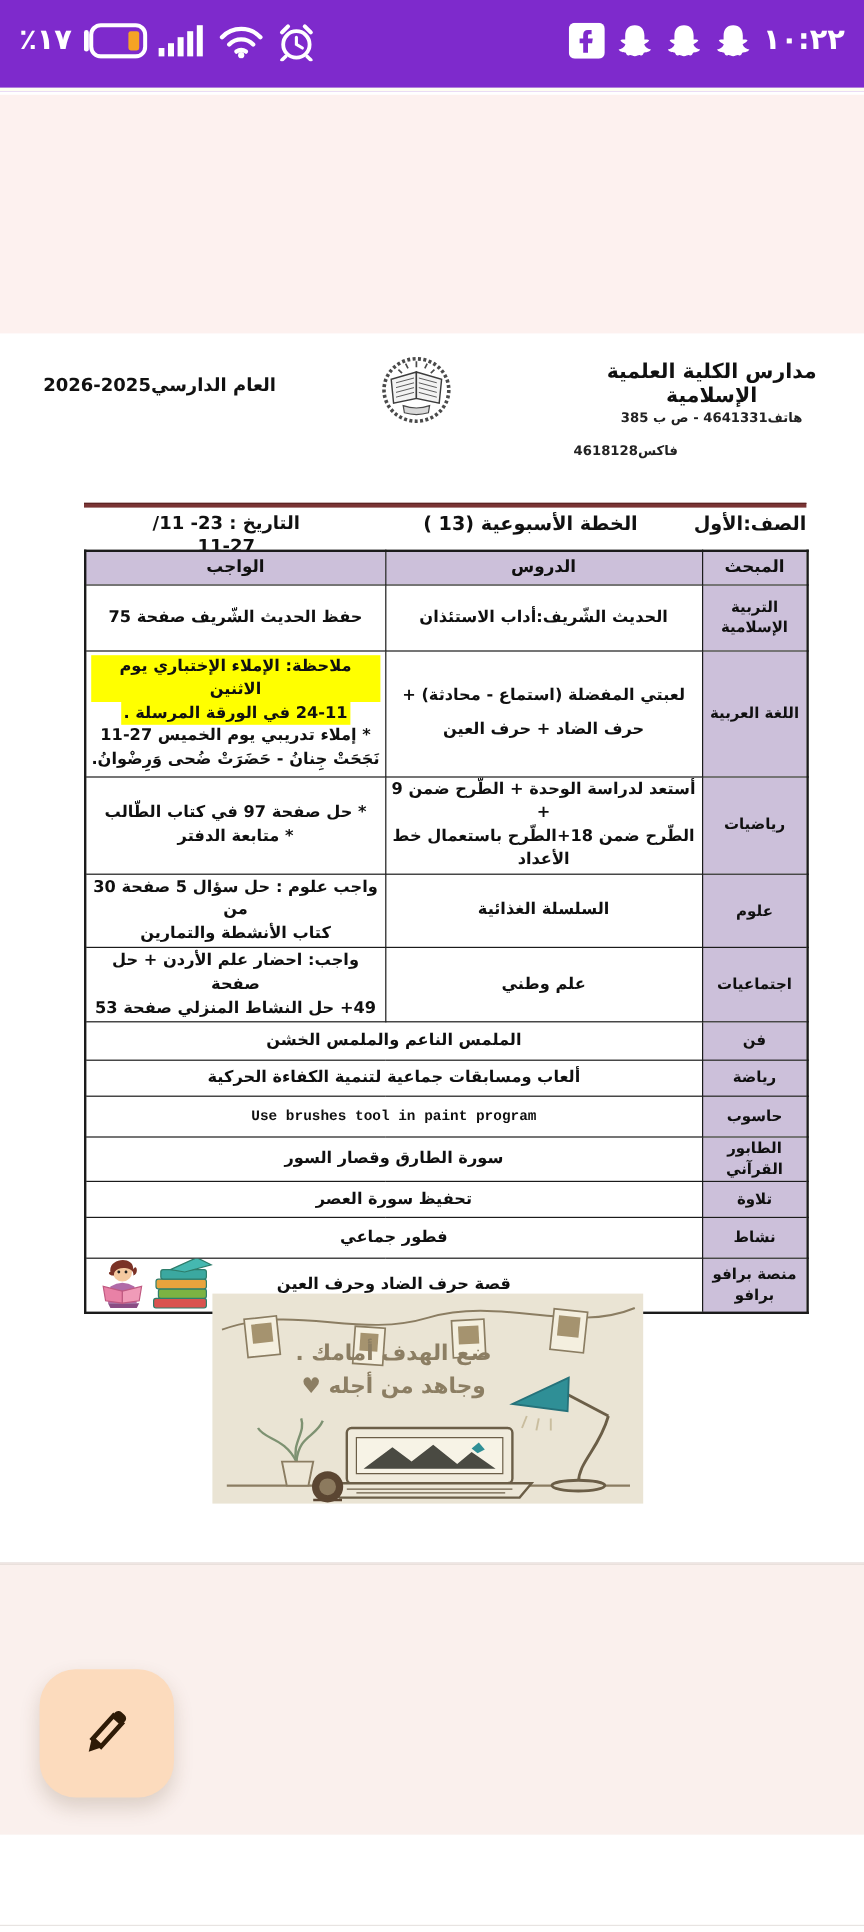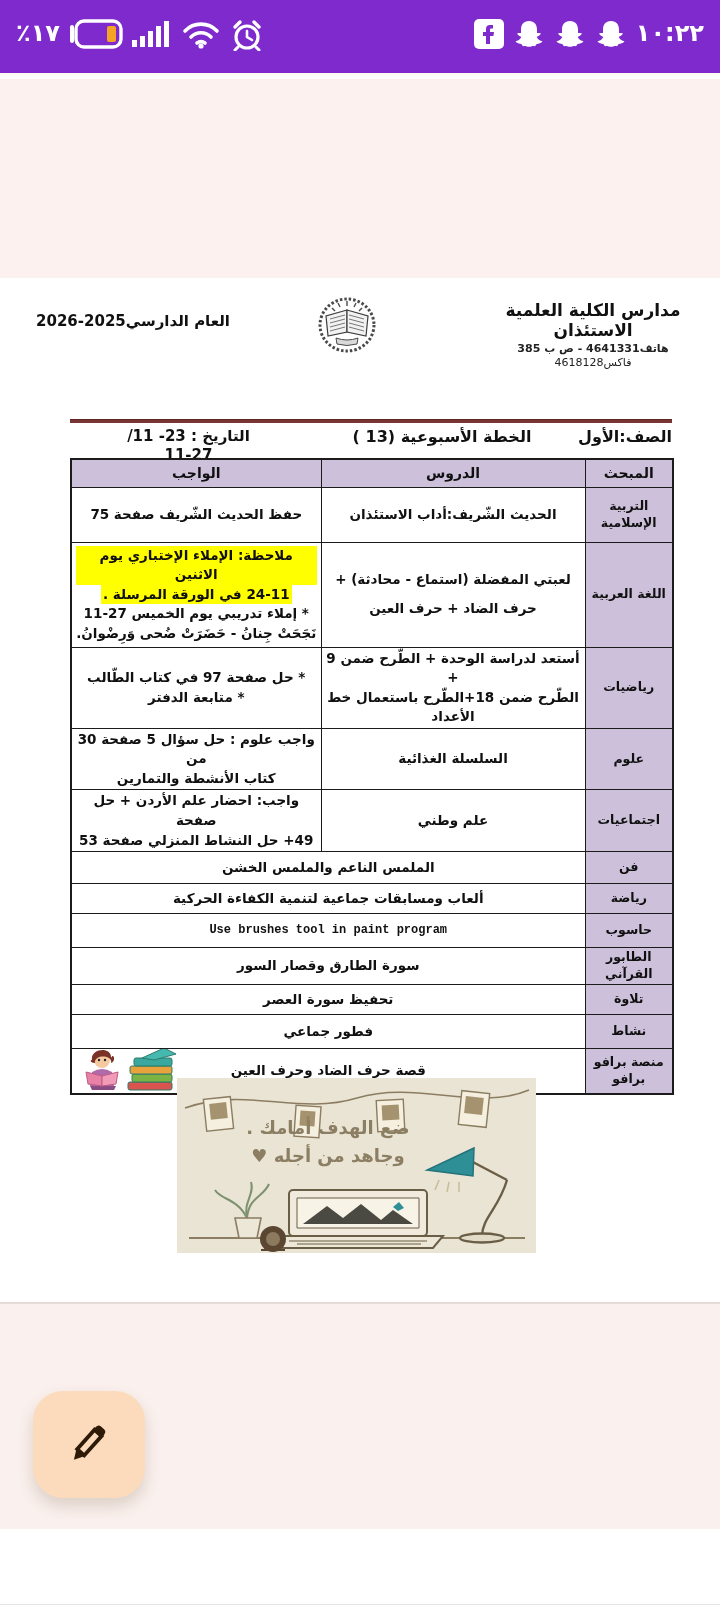--- a/index.html
+++ b/index.html
@@ -25,21 +25,21 @@
 
   
   .top-gap{position:absolute;top:79px;left:0;width:720px;height:199px;background:var(--page-pink);}
 
   
   .page{position:absolute;top:278px;left:0;width:720px;height:1025px;background:#fff;
         border-bottom:1px solid #e3dad6;}
   .school-info{position:absolute;top:22px;right:12px;width:230px;text-align:center;direction:rtl;}
   .school-name{font-size:17px;font-weight:bold;color:#111;}
   .school-line2{font-size:11px;font-weight:bold;color:#222;margin-top:2px;}
-  .school-line3{font-size:11px;font-weight:normal;color:#222;margin-top:1px;text-align:center;}
+  .school-line3{font-size:11px;font-weight:bold;color:#222;margin-top:14px;text-align:left;}
   .logo{position:absolute;top:14px;left:312px;width:70px;height:66px;}
   .year{position:absolute;top:34px;left:30px;width:200px;direction:rtl;font-size:15px;font-weight:bold;color:#111;}
   .branch{position:absolute;top:80px;left:150px;width:380px;text-align:center;direction:rtl;
           font-size:15px;font-weight:bold;color:#111;}
   .maroon-line{position:absolute;top:141px;left:70px;width:602px;height:4px;
                background:var(--maroon-line);border-top:1px solid #5d2424;}
   .title-row{position:absolute;top:149px;left:70px;width:602px;display:flex;direction:rtl;
              align-items:flex-start;font-weight:bold;color:#111;}
   .title-class{width:95px;font-size:16px;text-align:right;}
   .title-plan{width:270px;font-size:16px;text-align:center;}
@@ -142,21 +142,21 @@
     </span>
     <span class="sb-text">١٠:٢٢</span>
   </div>
 </div>
 
 <div class="top-gap"></div>
 
 <div class="page">
 
   <div class="school-info">
-    <div class="school-name">مدارس الكلية العلمية الاستئذان</div>
+    <div class="school-name">مدارس الكلية العلمية الإسلامية</div>
     <div class="school-line2">هاتف4641331 - ص ب 385</div>
     <div class="school-line3">فاكس4618128</div>
   </div>
 
   <div class="logo">
     <svg width="70" height="66" viewBox="0 0 70 66">
       <ellipse cx="35" cy="33" rx="27" ry="26" fill="none" stroke="#4a4a4a" stroke-width="3" stroke-dasharray="2.5 2"></ellipse>
       <g stroke="#3c3c3c" stroke-width="1.2" fill="#f2f2f2">
         <path d="M35 18 L14 24 L16 44 L35 40 Z"></path>
         <path d="M35 18 L56 24 L54 44 L35 40 Z"></path>

